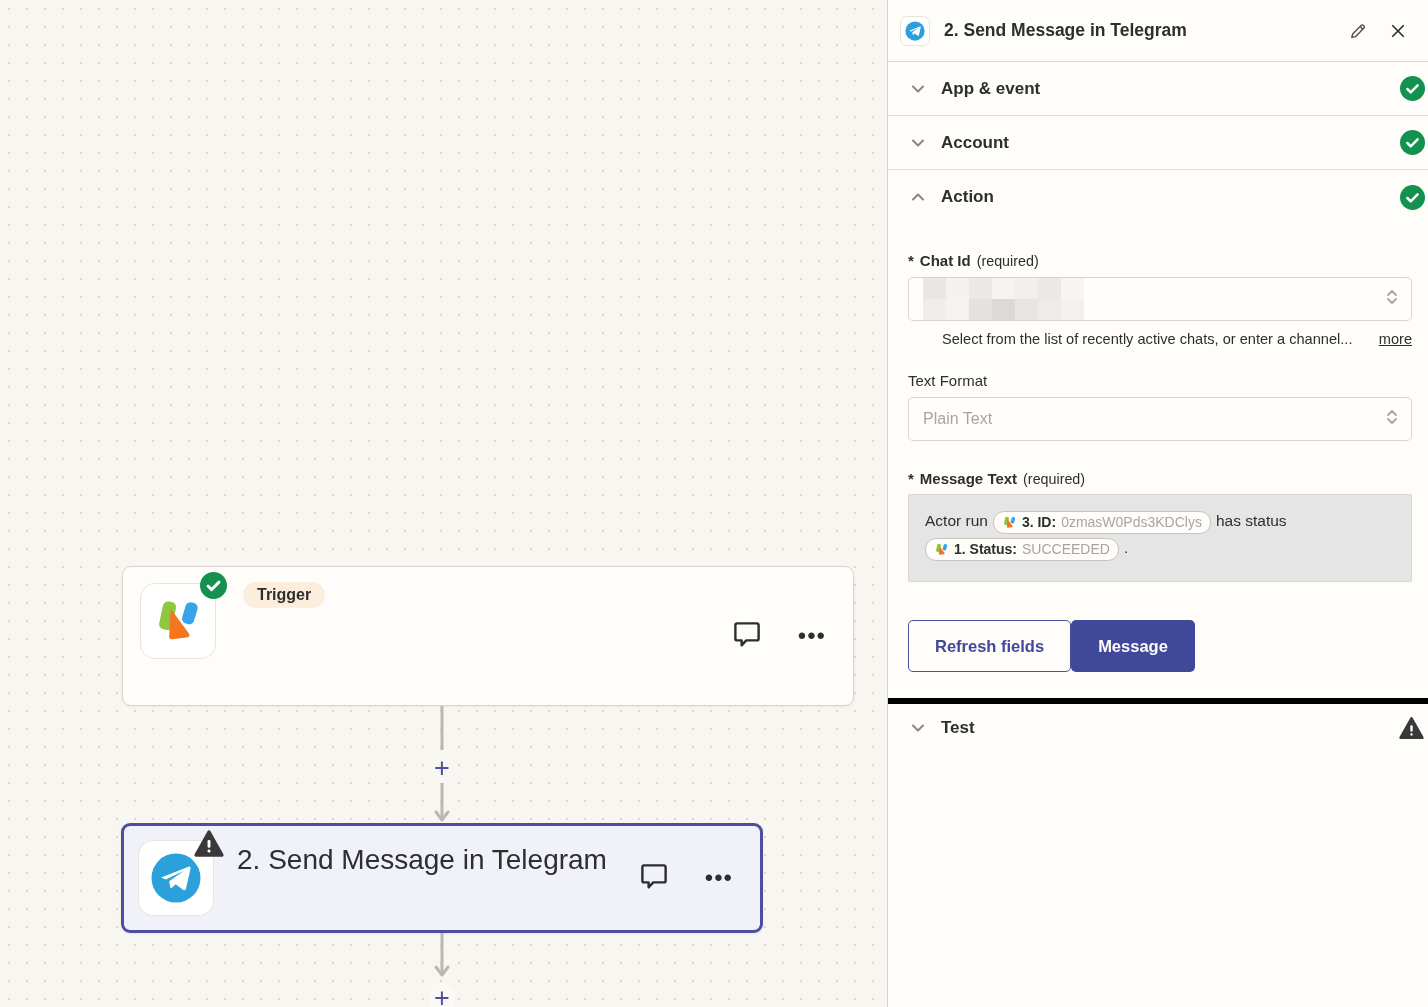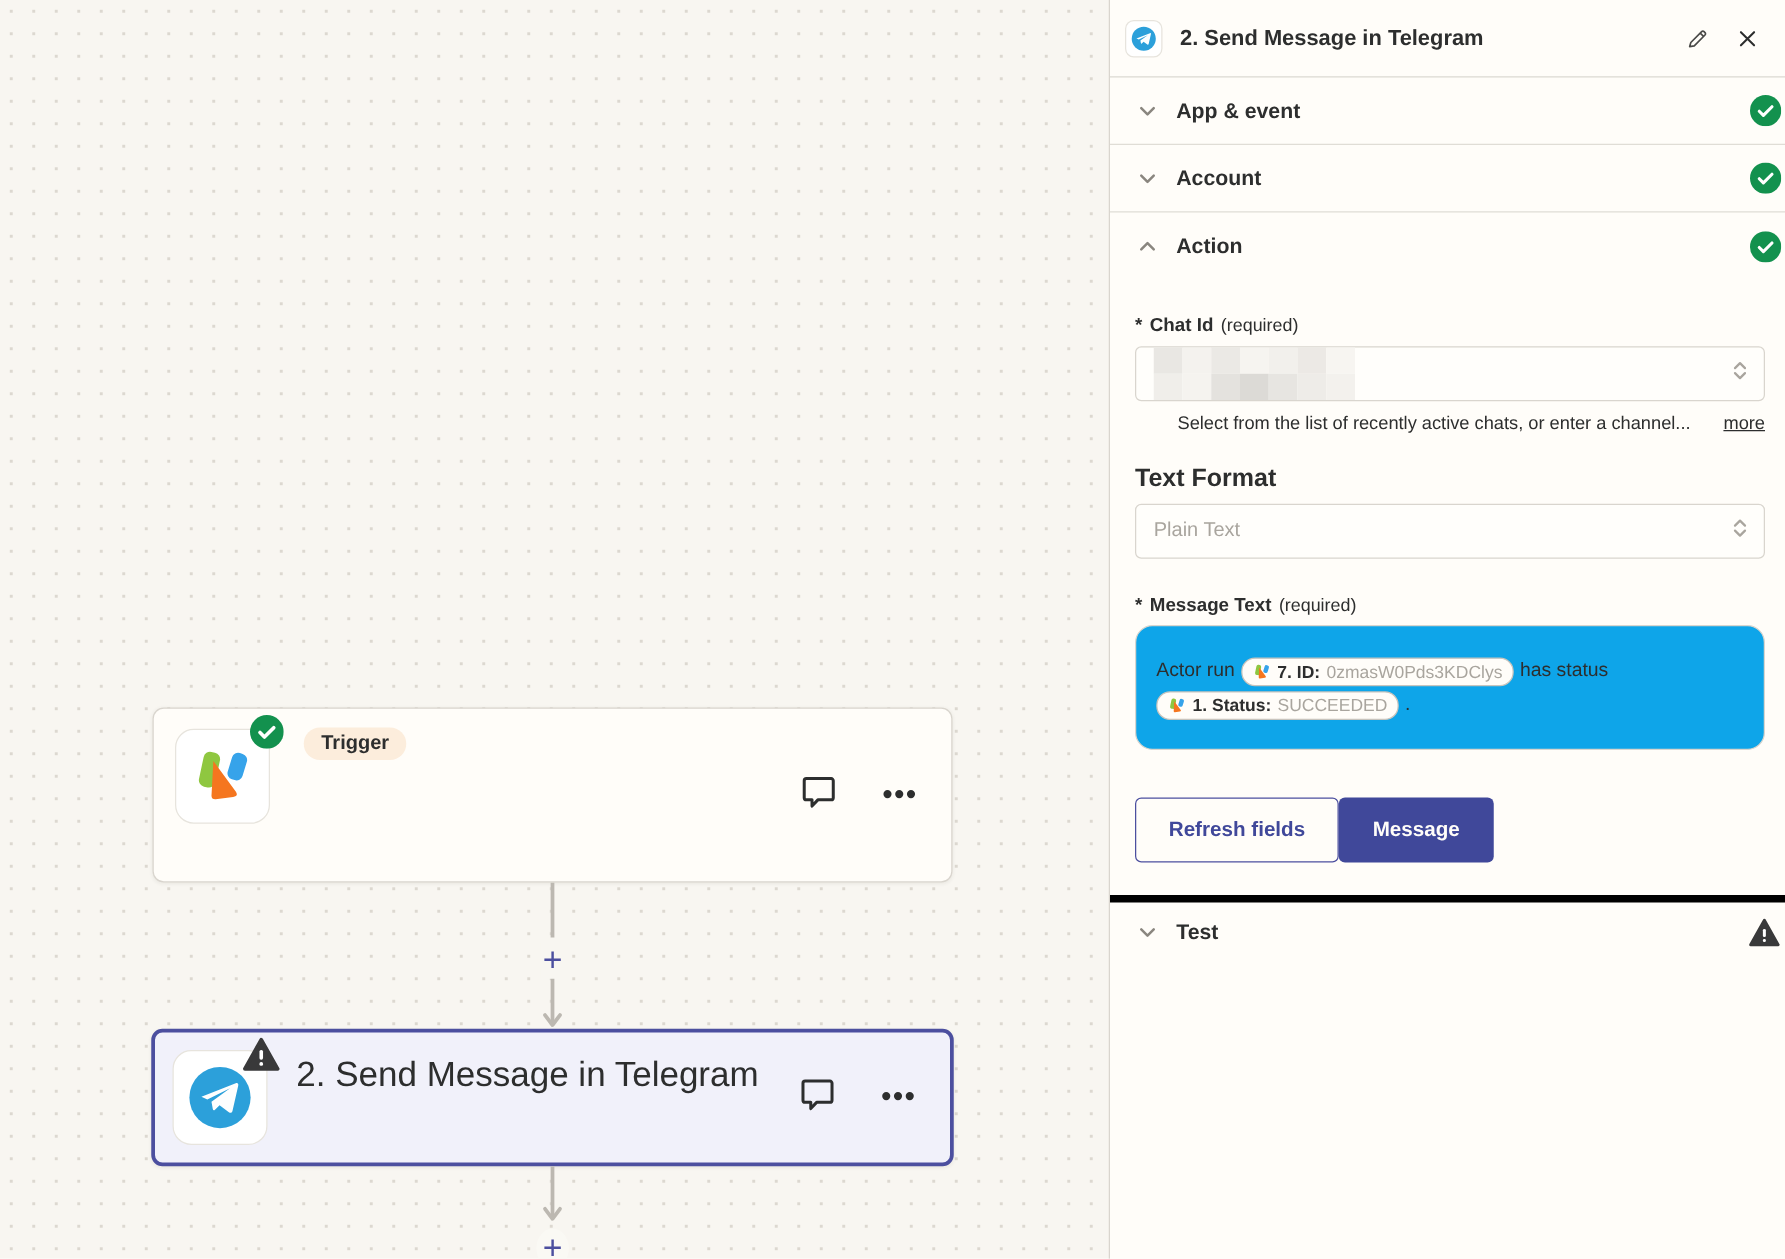--- a/index.html
+++ b/index.html
@@ -9,21 +9,21 @@
   
   .canvas {
     position: absolute; left: 0; top: 0; width: 888px; height: 1007px;
     background-color: #f8f6f1;
     background-image: radial-gradient(circle, #dcd8d0 1.2px, transparent 1.4px);
     background-size: 18px 18px;
     border-right: 1px solid #d9d5ce;
   }
   .card { position: absolute; background: #fffdf9; border: 1px solid #d9d5ce; border-radius: 9px;
           box-shadow: 0 1px 3px rgba(60,55,45,.07); cursor: pointer; }
-  .trigger-card { left: 122px; top: 566px; width: 640px; height: 140px; }
+  .trigger-card { left: 122px; top: 566px; width: 732px; height: 140px; }
   .action-card  { left: 121px; top: 823px; width: 642px; height: 110px;
                   border: 3px solid #4c4f9f; background: #f1f1fa; }
   .app-icon-box { position: absolute; left: 17px; top: 16px; width: 76px; height: 76px;
                   background: #ffffff; border: 1px solid #e7e4dd; border-radius: 15px;
                   display: flex; align-items: center; justify-content: center; }
   .action-card .app-icon-box { left: 14px; top: 14px; }
   .corner-badge { position: absolute; top: -12px; right: -12px; }
   .trigger-badge { position: absolute; left: 120px; top: 15px; background: #fceddc;
                    border-radius: 14px; padding: 4px 14px; font-weight: bold; font-size: 16px;
                    display: inline-block; }
@@ -76,24 +76,24 @@
   .mosaic span:nth-child(8)  { background: #f0eeea; }
   .mosaic span:nth-child(9)  { background: #f5f3ef; }
   .mosaic span:nth-child(10) { background: #e4e2de; }
   .mosaic span:nth-child(11) { background: #dcdad6; }
   .mosaic span:nth-child(12) { background: #e7e5e1; }
   .mosaic span:nth-child(13) { background: #eeece8; }
   .mosaic span:nth-child(14) { background: #f3f1ed; }
   .helper-row { margin-top: 10px; display: flex; align-items: baseline; font-size: 14.6px; }
   .helper-text { flex: 1; margin-left: 34px; }
   .more-link { text-decoration: underline; cursor: pointer; }
-  .plain-label { margin-top: 25px; font-size: 20px; font-weight: bold; }
+  .plain-label { margin-top: 25px; font-size: 15px; font-weight: normal; }
   .select-value { color: #a9a59e; font-size: 16px; }
-  .message-editor { margin-top: 7px; min-height: 88px; border: 1px solid #d9d5ce; border-radius: 14px;
-                    background: #0ea5e9; padding: 22px 16px; font-size: 15.5px; line-height: 27px;
+  .message-editor { margin-top: 7px; min-height: 88px; border: 1px solid #d9d5ce; border-radius: 2px;
+                    background: #e5e5e5; padding: 12px 16px; font-size: 15.5px; line-height: 27px;
                     cursor: text; }
   .token-chip { display: inline-flex; align-items: center; gap: 5px; border: 1px solid #c8c4bd;
                 border-radius: 11px; padding: 0 8px; height: 23px; background: #fffdf9;
                 font-size: 14px; vertical-align: -4px; margin: 0 5px; cursor: pointer; }
   .token-chip .tk-label { font-weight: bold; }
   .token-chip .tk-value { color: #a9a59e; }
   .buttons-row { margin-top: 38px; display: flex; }
   .btn { height: 52px; border-radius: 5px; font-weight: bold; font-size: 16.5px; cursor: pointer;
          font-family: "Liberation Sans", sans-serif; }
   .btn-refresh { padding: 0 26px; background: transparent; border: 1px solid #4c4f9f; color: #40489a; }
@@ -279,21 +279,21 @@
         <span class="field-label">Message Text</span>
         <span class="paren">(required)</span>
       </div>
       <div class="message-editor">
         <span>Actor run</span><span class="token-chip">
             <svg width="15" height="15" viewBox="0 0 32 32">
               <rect x="5.5" y="4" width="8.2" height="17.5" rx="3.2" transform="rotate(12 9.6 12.7)" fill="#8fc740"></rect>
               <path d="M11.5 8.5 L22.6 23.6 Q24 25.8 21.2 26.2 L12.6 27.3 Q10.4 27.4 10.6 25.2 Z" fill="#f5761f"></path>
               <rect x="19.5" y="4.5" width="7.6" height="13.5" rx="3.1" transform="rotate(17 23.3 11.2)" fill="#36a3ea"></rect>
             </svg>
-            <span class="tk-label">7. ID:</span>
+            <span class="tk-label">3. ID:</span>
             <span class="tk-value">0zmasW0Pds3KDClys</span>
           </span><span>has status</span><br>
         <span class="token-chip" style="margin-left:0;">
             <svg width="15" height="15" viewBox="0 0 32 32">
               <rect x="5.5" y="4" width="8.2" height="17.5" rx="3.2" transform="rotate(12 9.6 12.7)" fill="#8fc740"></rect>
               <path d="M11.5 8.5 L22.6 23.6 Q24 25.8 21.2 26.2 L12.6 27.3 Q10.4 27.4 10.6 25.2 Z" fill="#f5761f"></path>
               <rect x="19.5" y="4.5" width="7.6" height="13.5" rx="3.1" transform="rotate(17 23.3 11.2)" fill="#36a3ea"></rect>
             </svg>
             <span class="tk-label">1. Status:</span>
             <span class="tk-value">SUCCEEDED</span>

